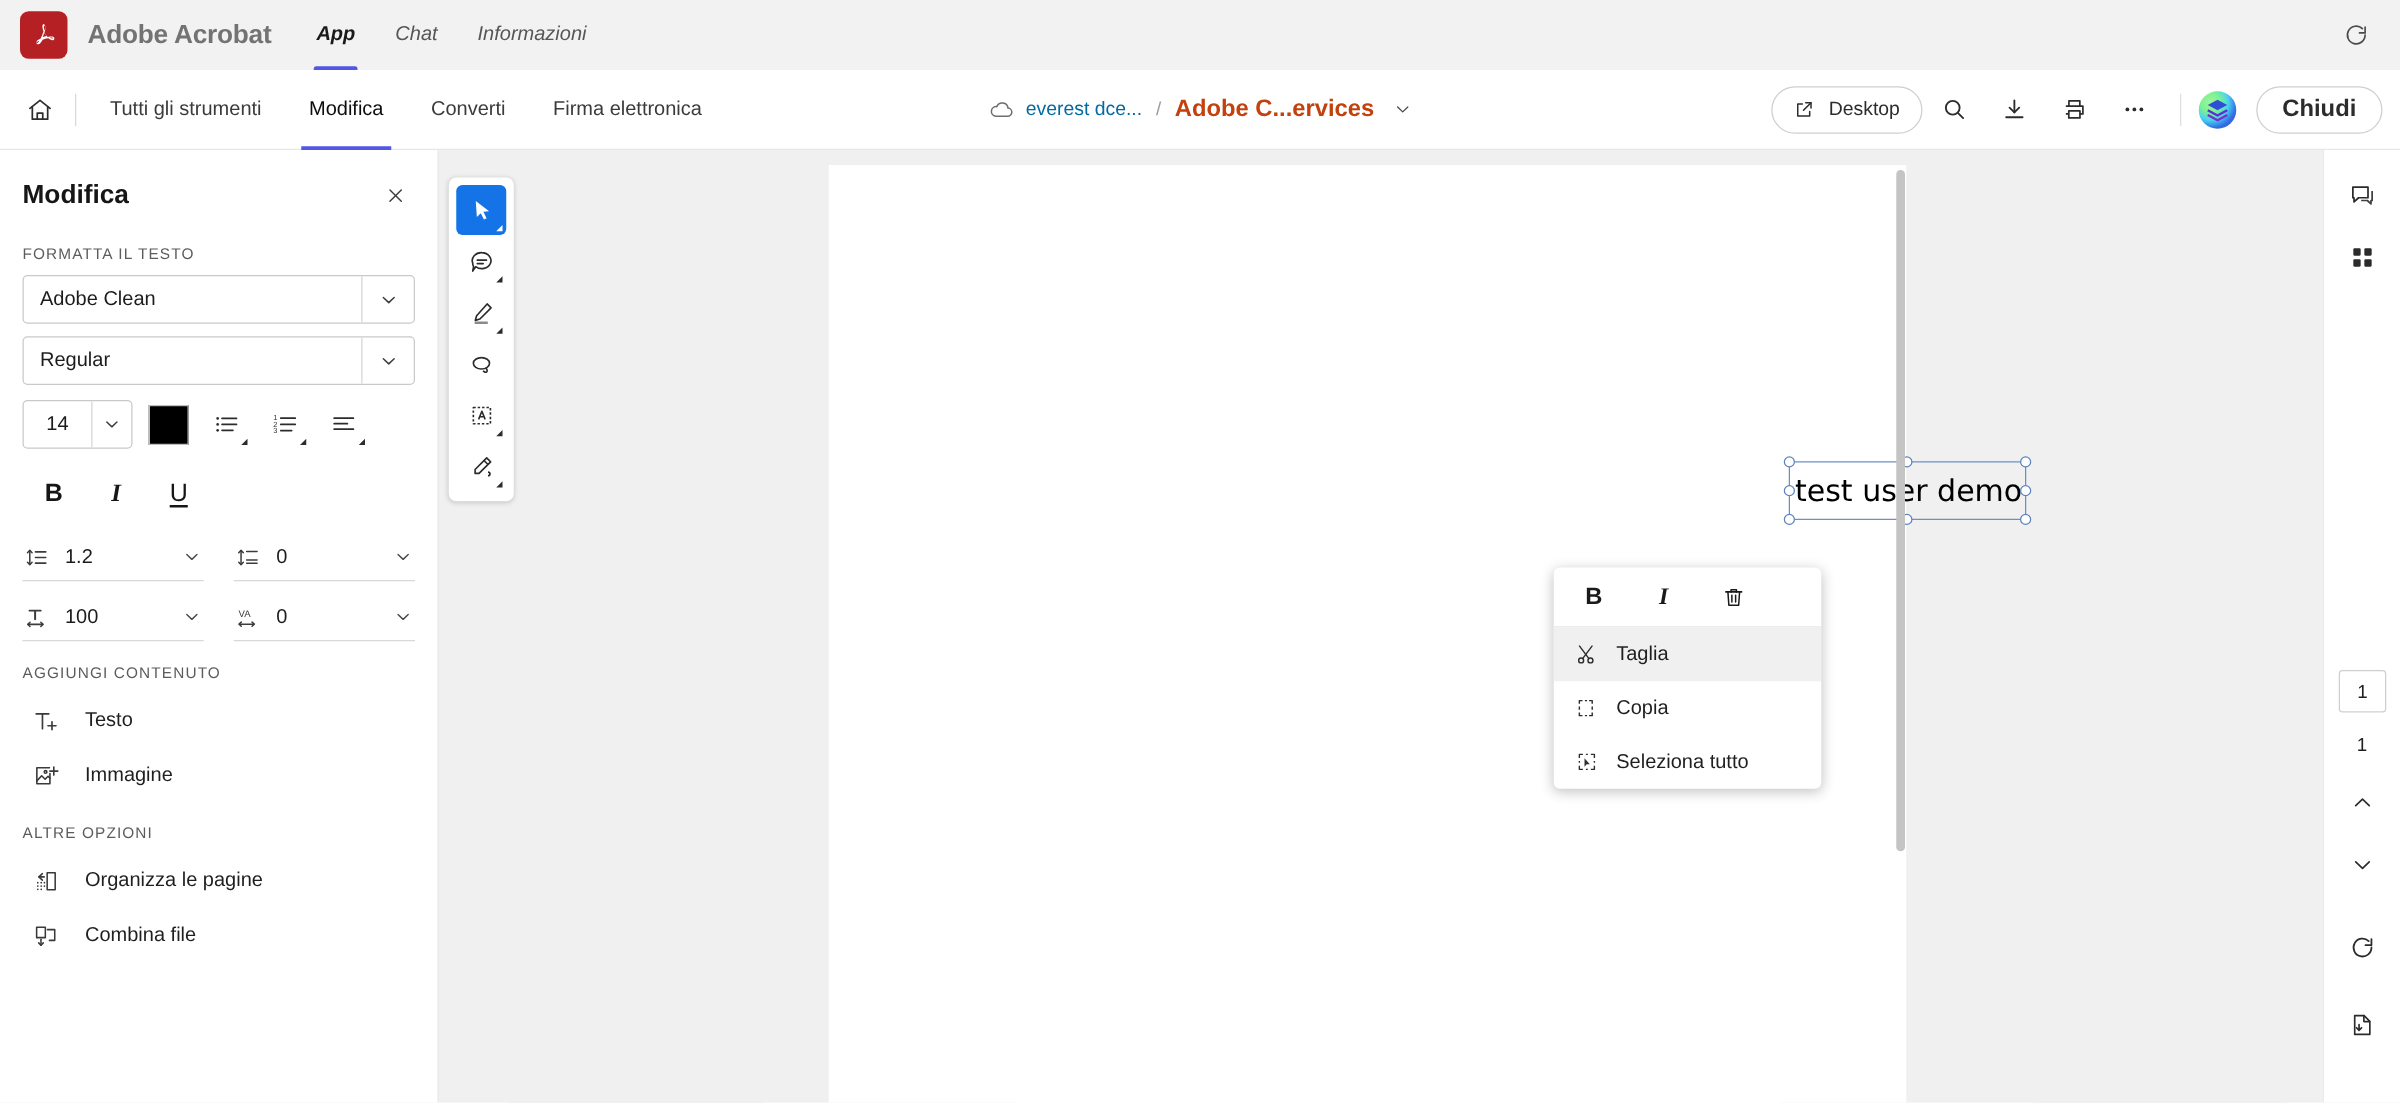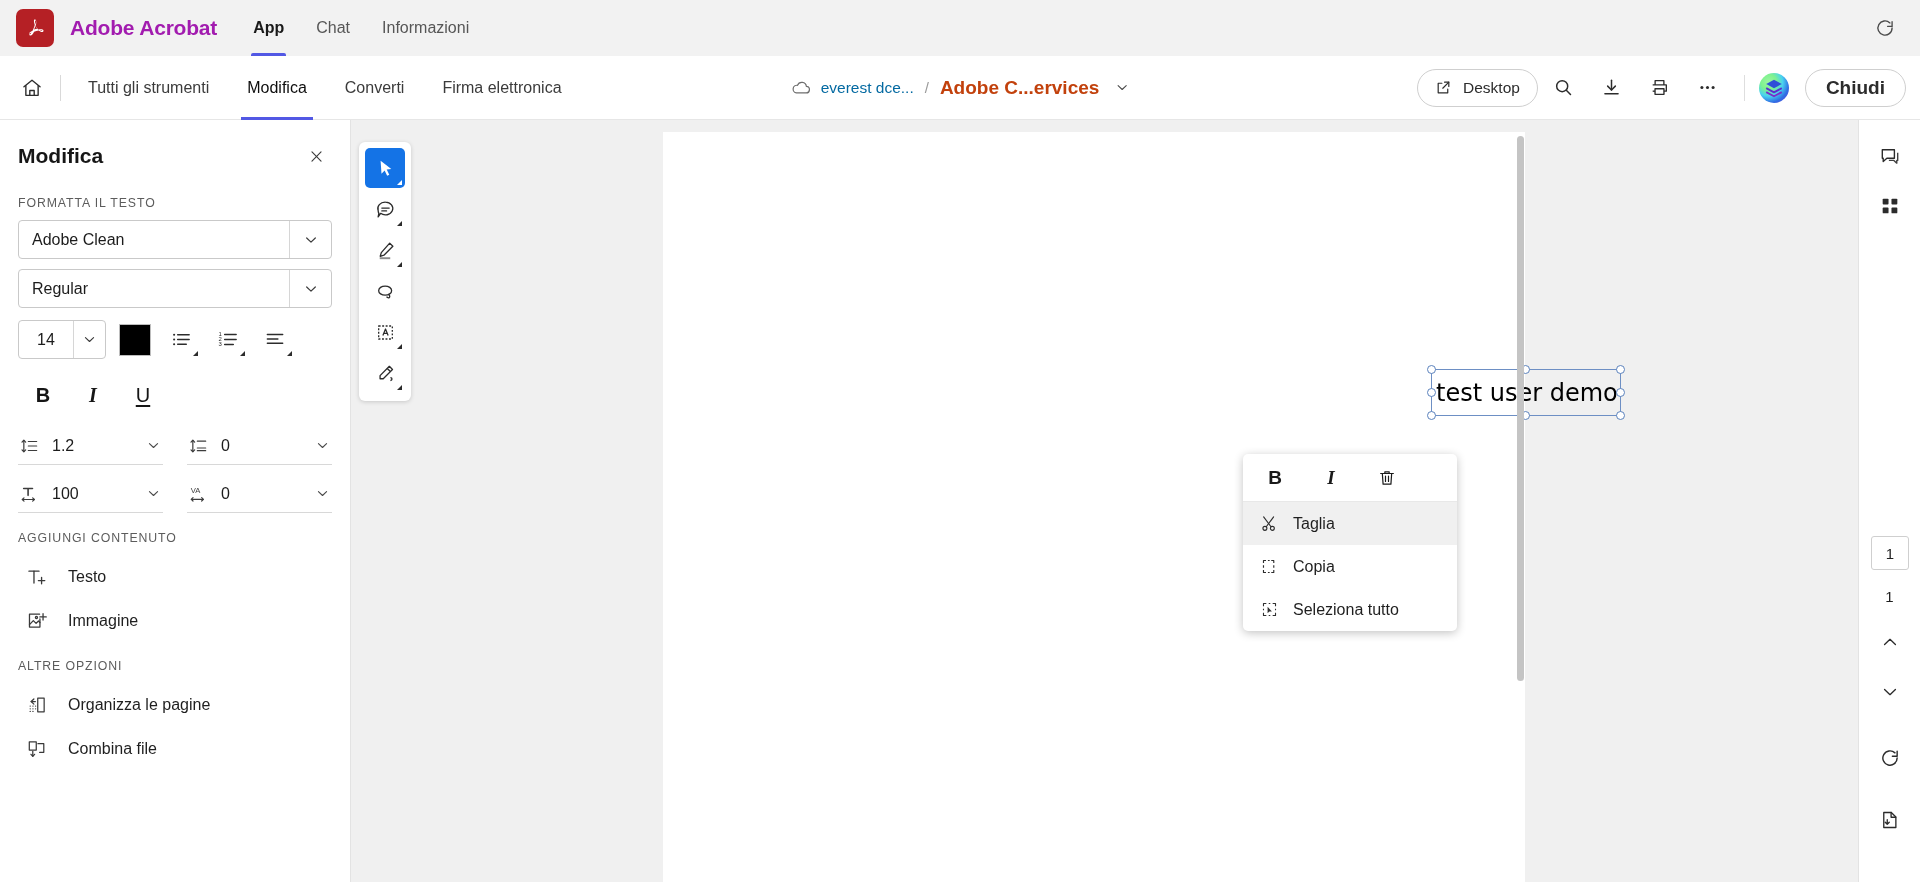--- a/index.html
+++ b/index.html
@@ -21,25 +21,25 @@
     position: relative;
   }
   .acrobat-logo {
     width: 38px; height: 38px; border-radius: 7px;
     background: #b52025;
     display: flex; align-items: center; justify-content: center;
     flex: 0 0 auto;
   }
   .acrobat-logo svg { display:block; }
   .app-title {
-    font-size: 21px; font-weight: 700; color: #a21caf;
+    font-size: 21px; font-weight: 700; color: #737373;
     margin-left: 16px; letter-spacing: -0.2px;
     white-space: nowrap;
   }
-  .title-tabs { display: flex; align-items: center; gap: 0px; margin-left: 20px; height:56px; }
+  .title-tabs { display: flex; align-items: center; gap: 0px; margin-left: 20px; height:56px;font-style:italic; }
   .title-tab {
     font-size: 16px; color: #565656; padding: 0 16px;
     height: 56px; display:flex; align-items:center; cursor: default;
     white-space: nowrap; position: relative;
   }
   .title-tab.active { color: #1a1a1a; font-weight: 700; }
   .title-tab.active::after {
     content:""; position:absolute; left: 14px; right: 14px; bottom: 0;
     height: 3px; background: #5258e4; border-radius: 2px 2px 0 0;
   }

